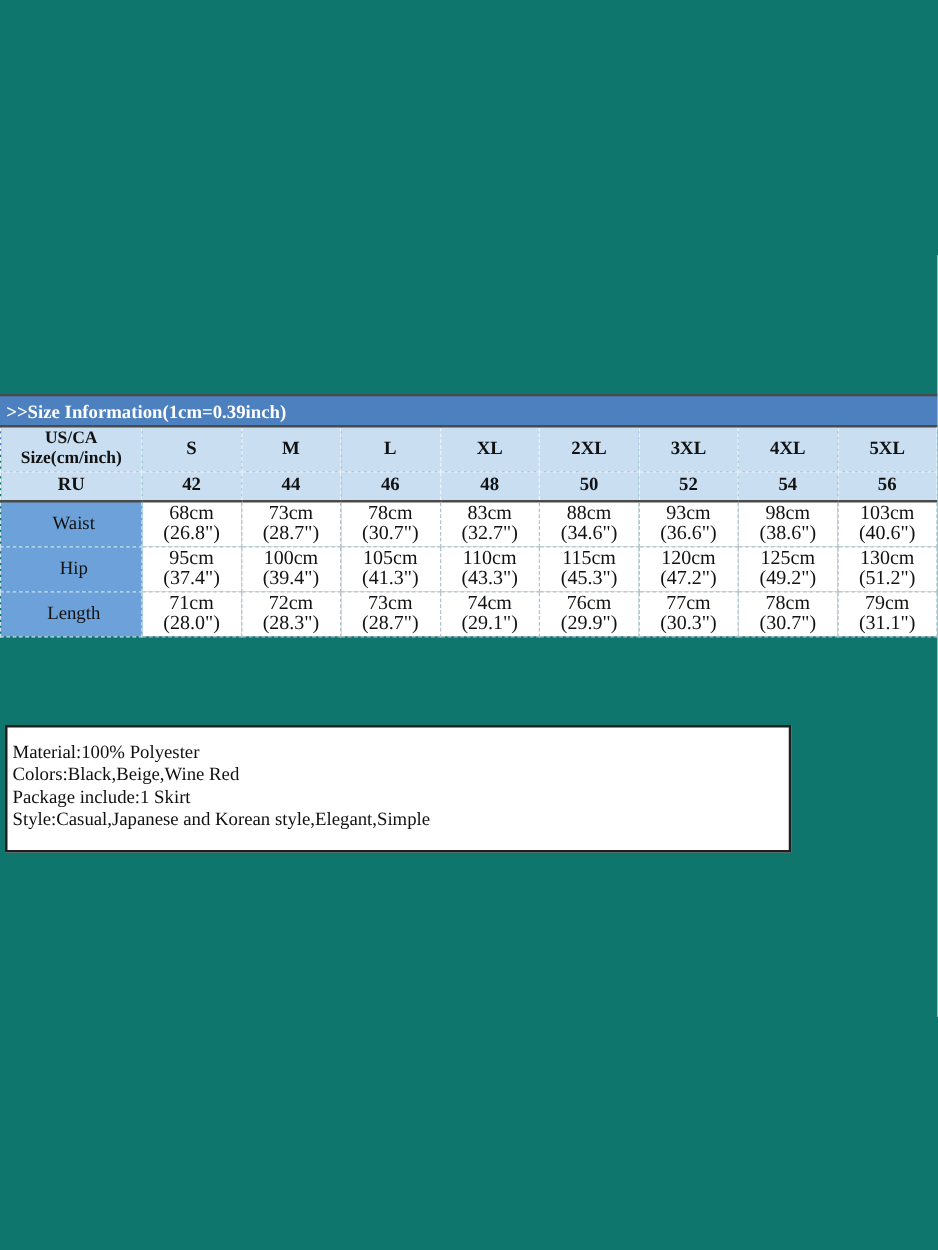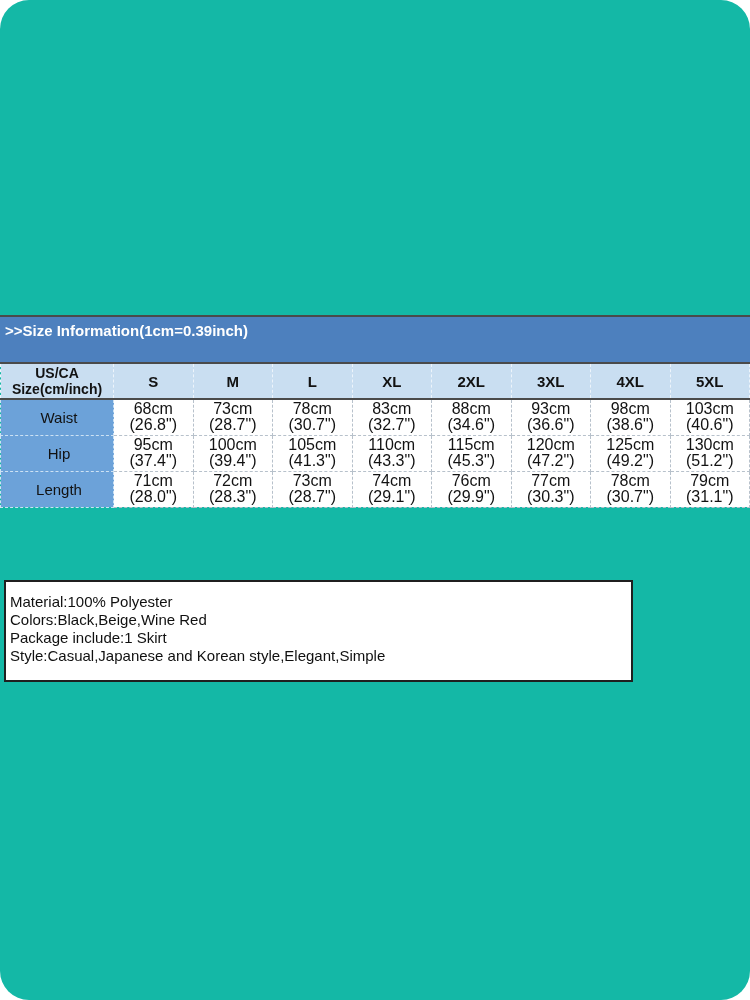--- a/index.html
+++ b/index.html
@@ -1,32 +1,31 @@
 <!DOCTYPE html>
 <html style="--banner_blue: #4d80be; --light_blue: #c9def1; --label_blue: #6ca2d9; --rule_dark: #4a4a4a; --box_border: #1f1f1f;"><head>
 <meta charset="utf-8">
 <style>
   html,body{margin:0;padding:0;background:#fff;}
   .canvas{
-    position:relative;width:750px;height:1000px;background:#14b8a6;overflow:hidden;
-    font-family:Liberation Sans, sans-serif;
-    border-radius:29px;
+    position:relative;width:750px;height:1000px;background:#0f766e;overflow:hidden;
+    font-family:Liberation Serif, serif;
   }
   
   .banner{
     position:absolute;top:315px;left:0;width:750px;height:47px;
     box-sizing:border-box;
     background:var(--banner_blue,#4d80be);
     border-top:2px solid var(--rule_dark,#55565a);
     color:#fff;font-weight:bold;font-size:15px;line-height:19.5px;
     padding:4px 0 0 5px;
   }
   
   table.size-chart{
-    position:absolute;top:362px;left:0;width:750px;
+    position:absolute;top:340px;left:0;width:750px;
     border-collapse:collapse;table-layout:fixed;
     border-top:2px solid var(--rule_dark,#444);
   }
   table.size-chart col.c0{width:113px;}
   table.size-chart th,table.size-chart td{
     padding:0;text-align:center;vertical-align:middle;
     color:#121212;
   }
   
   .bluecell{
@@ -92,20 +91,31 @@
         <th class="bluecell">L</th>
         <th class="bluecell">XL</th>
         <th class="bluecell">2XL</th>
         <th class="bluecell">3XL</th>
         <th class="bluecell">4XL</th>
         <th class="bluecell">5XL</th>
       </tr>
 
 
 
+      <tr class="region">
+        <th class="bluecell">RU</th>
+        <td class="bluecell">42</td>
+        <td class="bluecell">44</td>
+        <td class="bluecell">46</td>
+        <td class="bluecell">48</td>
+        <td class="bluecell">50</td>
+        <td class="bluecell">52</td>
+        <td class="bluecell">54</td>
+        <td class="bluecell">56</td>
+      </tr>
 
       <tr class="meas meas-first">
         <th class="mlabel">Waist</th>
         <td class="mval">
             <div>68cm</div>
             <div>(26.8")</div>
           </td>
         <td class="mval">
             <div>73cm</div>
             <div>(28.7")</div>

